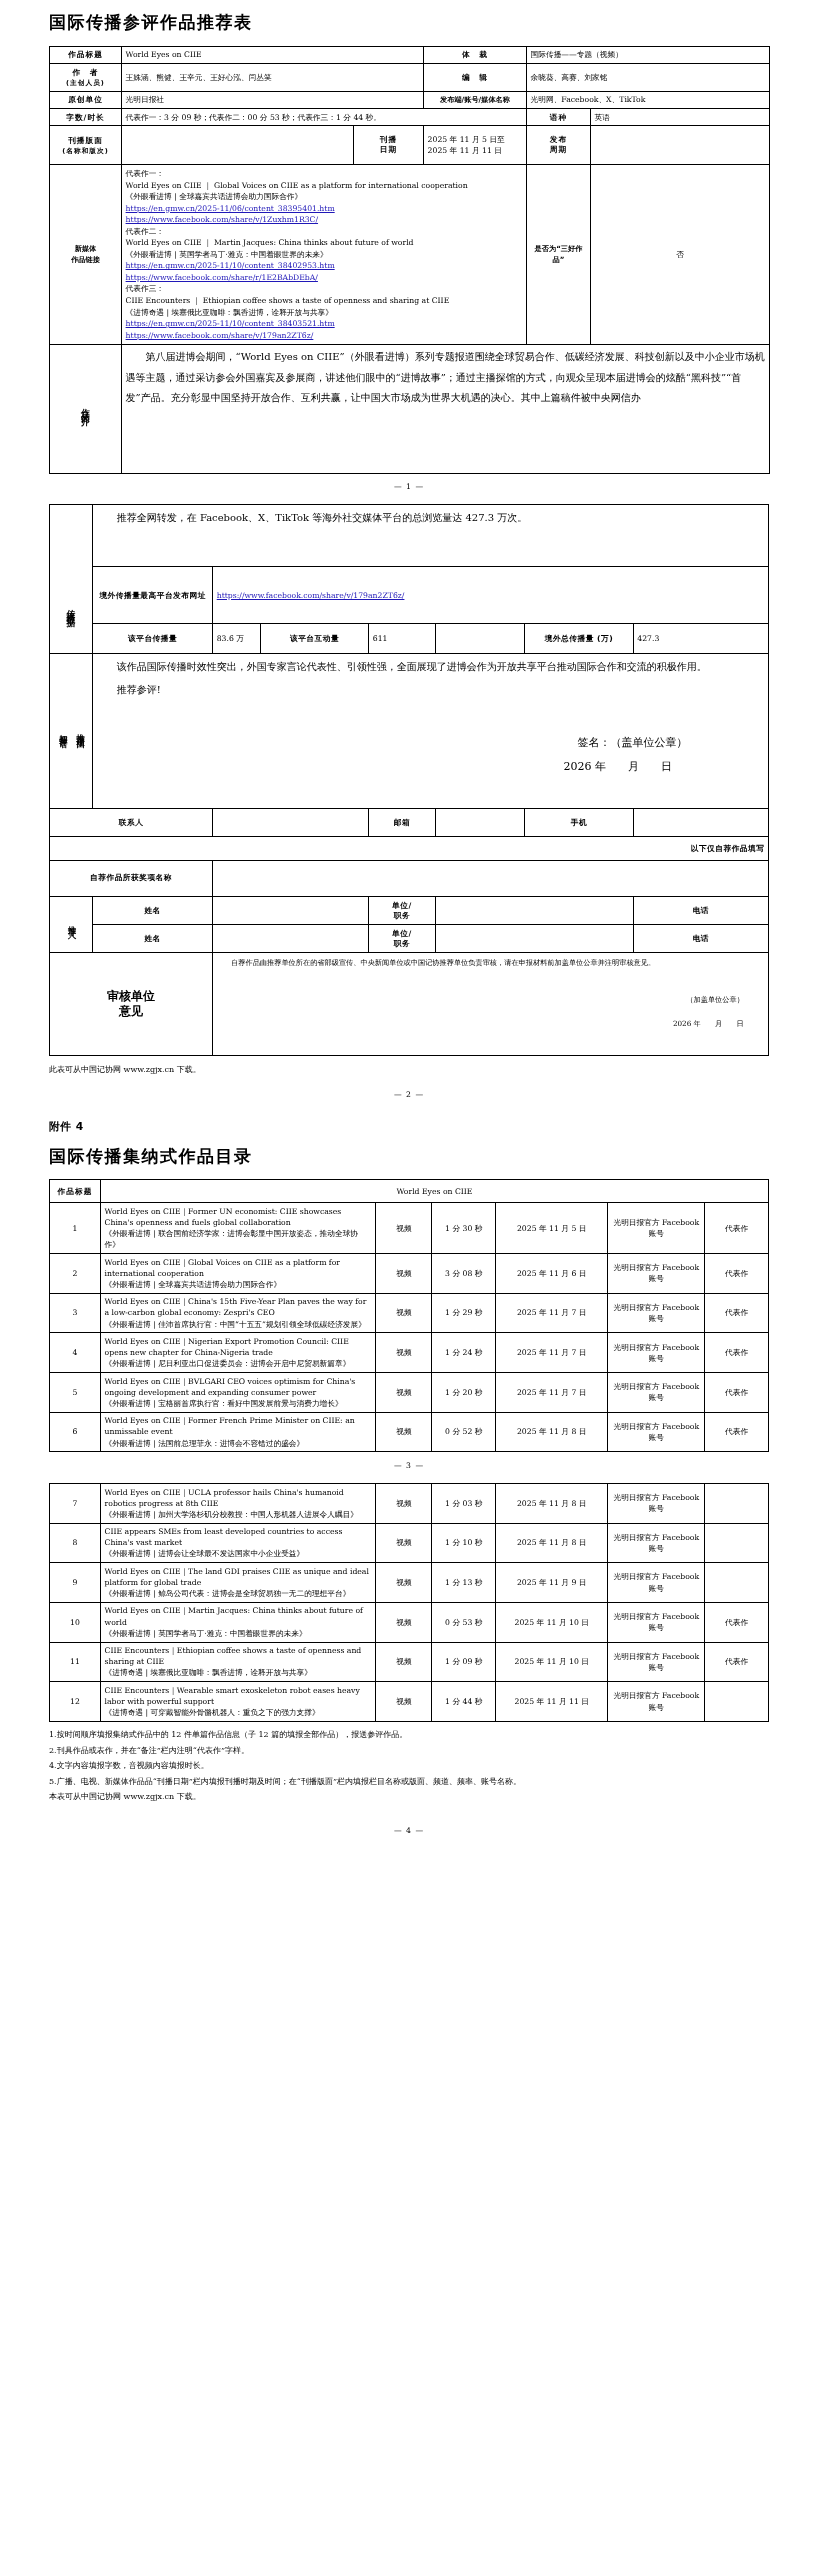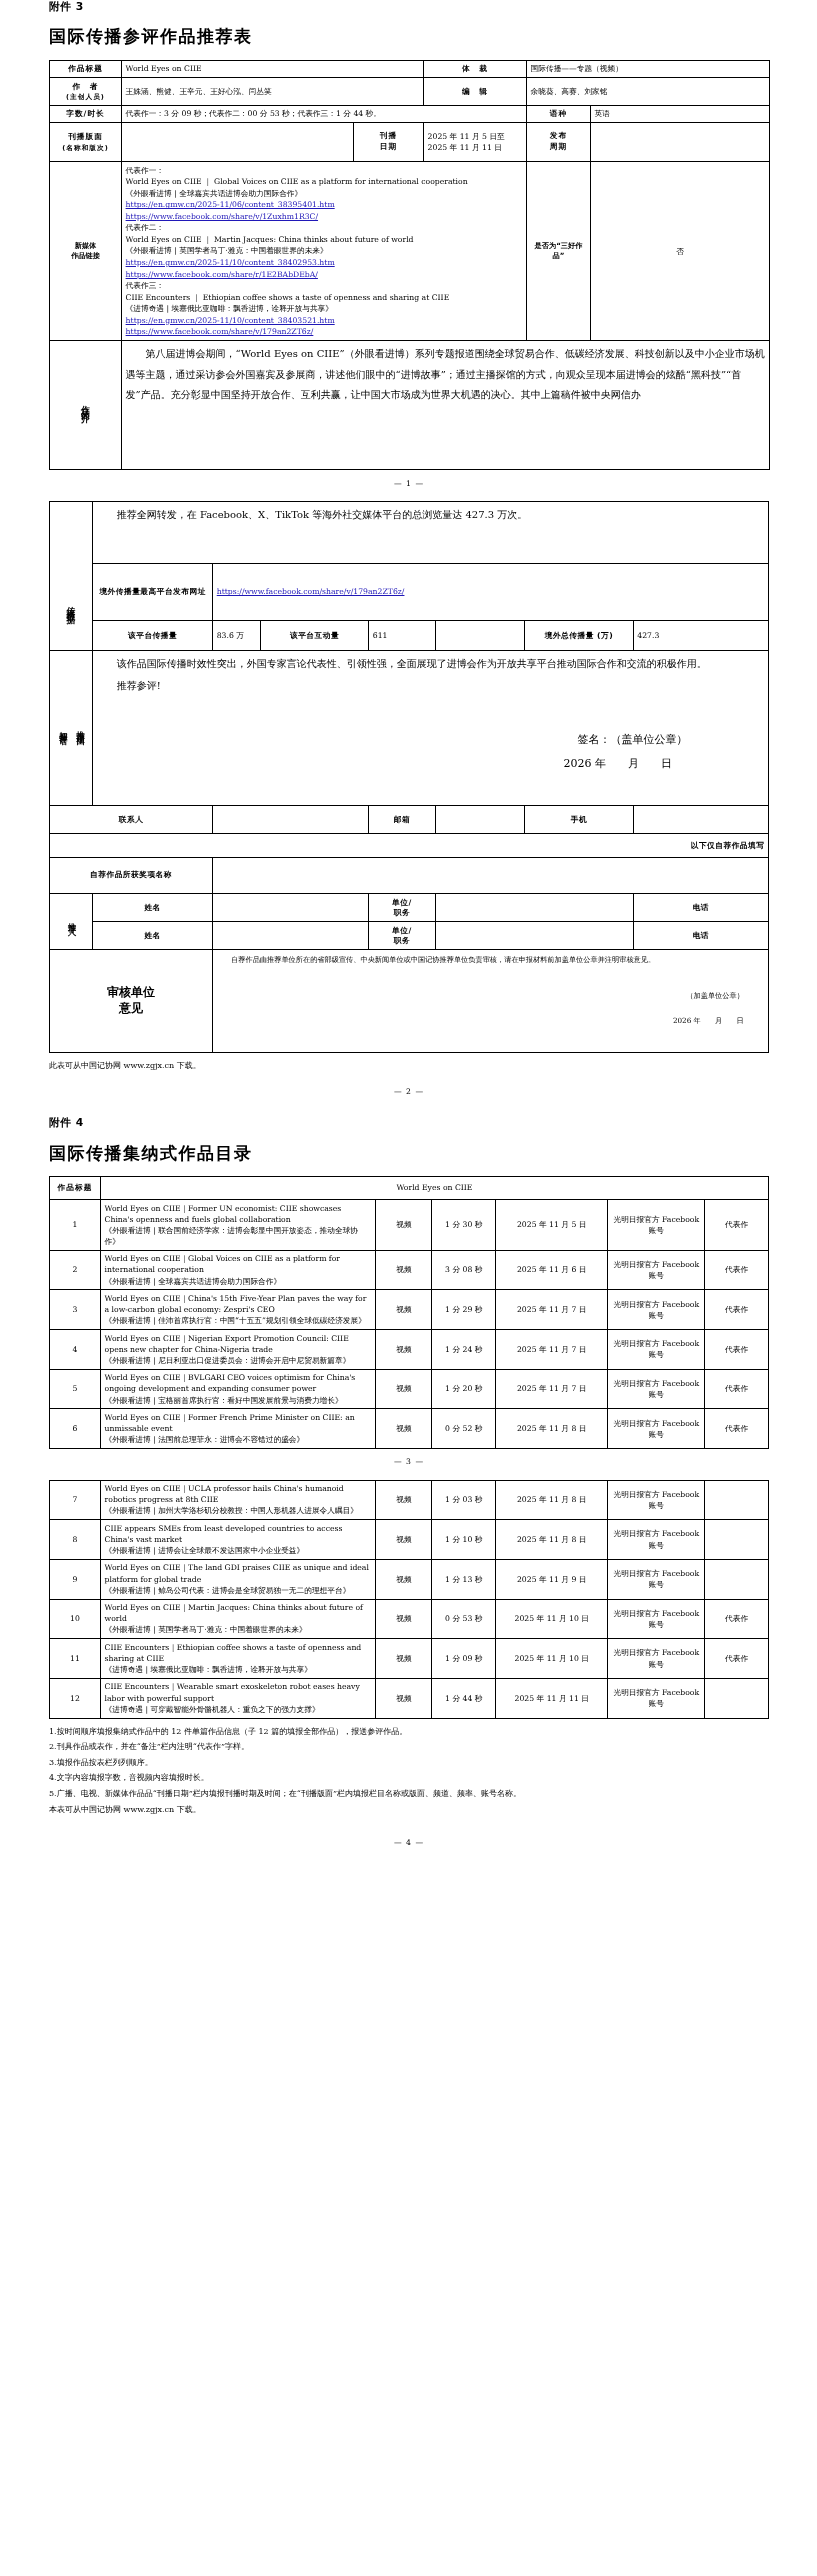--- a/index.html
+++ b/index.html
@@ -96,21 +96,20 @@
   .notes div { text-indent: 0; }
   .footer-note { font-size: 8px; margin-top: 7.2px; }
   .seal-note { font-size:7.2px; text-align:right; padding-right:20.6px; }
   .mini { font-size:6.7px; line-height:1.4; }
   .lbl-v-stack { text-align:center; font-family:"DejaVu Sans","Liberation Sans",sans-serif; font-weight:bold; font-size:12px; line-height:1.3;}
 </style>
 </head>
 <body>
 
 <div class="page">
-  <div class="attach-label">附件 3</div>
   <div class="doc-title">国际传播参评作品推荐表</div>
 
   <table class="grid">
     <colgroup>
       <col style="width:72px">
         <col style="width:232px">
         <col style="width:70px">
       <col style="width:103px">
         <col style="width:64px">
         <col style="width:179px">
@@ -127,20 +126,26 @@
       <tr>
         <td class="lbl" style="line-height:1.5">
           <div>作　者</div>
           <div class="tiny">(主创人员)</div>
         </td>
         <td class="val" colspan="2">王姝涵、熊健、王辛元、王好心泓、闫丛笑</td>
         <td class="lbl">编　辑</td>
         <td class="val" colspan="2">余晓葵、高赛、刘家铭</td>
       </tr>
 
+      <tr>
+        <td class="lbl">原创单位</td>
+        <td class="val" colspan="2">光明日报社</td>
+        <td class="lbl small">发布端/账号/媒体名称</td>
+        <td class="val" colspan="2">光明网、Facebook、X、TikTok</td>
+      </tr>
 
       <tr>
         <td class="lbl">字数/时长</td>
         <td class="val" colspan="3">代表作一：3 分 09 秒；代表作二：00 分 53 秒；代表作三：1 分 44 秒。</td>
         <td class="lbl">语种</td>
         <td class="val">英语</td>
       </tr>
 
       <tr style="height:39px">
         <td class="lbl" style="line-height:1.5">
@@ -489,21 +494,20 @@
         <td class="val center">2025 年 11 月 11 日</td>
         <td class="val center">光明日报官方 Facebook 账号</td>
         <td class="val center"></td>
       </tr>
     </tbody>
   </table>
 
   <div class="notes">
     <div>1.按时间顺序填报集纳式作品中的 12 件单篇作品信息（子 12 篇的填报全部作品），报送参评作品。</div>
     <div>2.刊具作品或表作，并在“备注”栏内注明“代表作”字样。</div>
-    <div>3.填报作品按表栏列列顺序。</div>
     <div>4.文字内容填报字数，音视频内容填报时长。</div>
     <div>5.广播、电视、新媒体作品品“刊播日期”栏内填报刊播时期及时间；在“刊播版面”栏内填报栏目名称或版面、频道、频率、账号名称。</div>
     <div>本表可从中国记协网 www.zgjx.cn 下载。</div>
   </div>
 
   <div class="pagenum" style="margin-top:20.6px">— 4 —</div>
 </div>
 
 
 </body></html>

